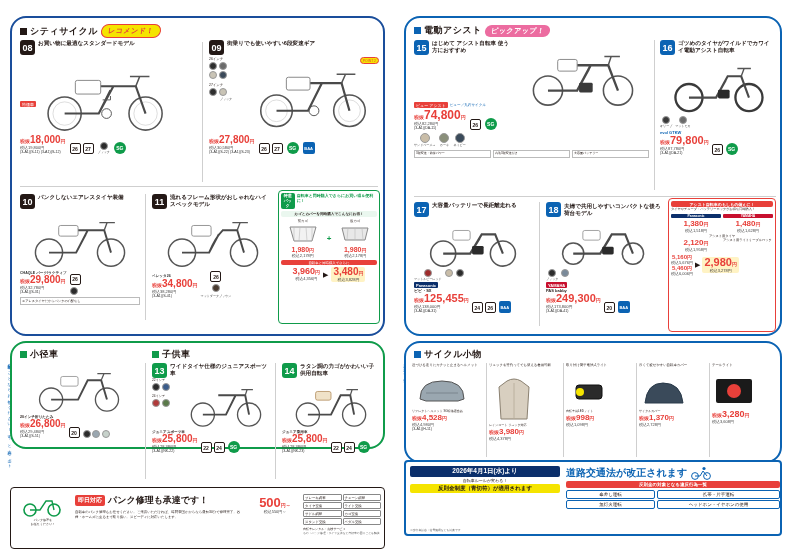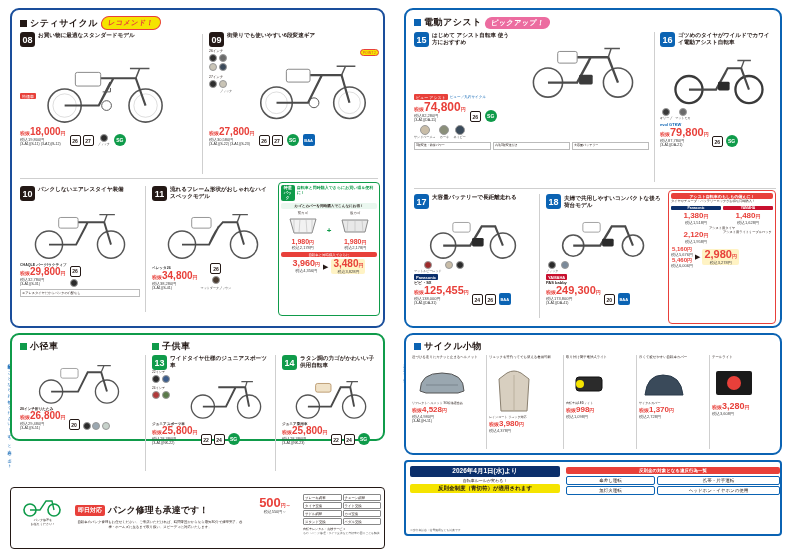--- a/index.html
+++ b/index.html
@@ -12,22 +12,23 @@
     color:#231815;
     overflow:hidden;
     position:relative;
   }
   .page { position:absolute; inset:0; }
 
   
   .panel {
     position:absolute;
     border:2px solid #1a4e9b;
-    border-radius:9px;
+    border-radius:16px;
     background:#ffffff;
+    margin-top:8px;
   }
   .panel.green { border-color:#0f9b4a; }
   .panel.blue  { border-color:#0b63b3; }
 
   .secthead {
     display:flex; align-items:center; gap:3px;
     font-weight:bold; font-size:9px; letter-spacing:0.5px;
   }
   .secthead .sq { width:7px; height:7px; background:#231815; }
   .secthead.green .sq { background:#0f9b4a; }
@@ -737,21 +738,21 @@
   <div style="position:absolute;left:10px;top:487px;width:375px;height:62px;border:1.5px solid #231815;border-radius:4px;background:#fff;">
     <div style="position:absolute;left:4px;top:6px;width:56px;text-align:center;">
       <svg width="46" height="24" viewBox="0 0 46 24">
         <circle cx="10" cy="16" r="6" stroke="#0f9b4a" stroke-width="1.6" fill="none"></circle>
         <circle cx="34" cy="16" r="6" stroke="#0f9b4a" stroke-width="1.6" fill="none"></circle>
         <path d="M10 16 L20 16 L26 7 L32 7 L34 16" stroke="#0f9b4a" stroke-width="1.4" fill="none"></path>
       </svg>
       <div style="font-size:3px;line-height:1.2;white-space:pre-line;">パンク修理を
 お任せください！</div>
     </div>
-    <div style="position:absolute;left:64px;top:16px;width:170px;text-align:center;">
+    <div style="position:absolute;left:64px;top:6px;width:170px;">
       <div style="display:flex;gap:3px;align-items:center;">
         <div style="background:#e8403a;color:#fff;font-size:6px;font-weight:bold;padding:1px 3px;border-radius:2px;">即日対応</div>
         <div style="font-size:9px;font-weight:bold;">パンク修理も承達です！</div>
       </div>
       <div style="font-size:3.4px;line-height:1.35;margin-top:3px;">自転車のパンク修理もお任せください。ご来店いただければ、時間帯国かからなら最短30分で修理完了。各種・ホームズに至るまで取り扱い。スピーディに対応いたします。</div>
     </div>
     <div style="position:absolute;left:240px;top:8px;width:48px;text-align:center;">
       <div class="price" style="font-size:13px;"><span>500</span><span class="yen">円～</span></div>
       <div class="taxline">税込550円～</div>
     </div>
@@ -771,20 +772,29 @@
     </div>
   </div>
 
   <div style="position:absolute;left:404px;top:460px;width:378px;height:76px;border:2px solid #0b63b3;border-radius:4px;background:#fff;">
     <div style="position:absolute;left:4px;top:4px;width:150px;">
       <div style="background:#0b2f6b;color:#fff;font-size:6.5px;font-weight:bold;text-align:center;border-radius:2px;padding:1px;">2026年4月1日(水)より</div>
       <div style="font-size:4px;text-align:center;margin-top:1px;">自転車ルールが変わる！</div>
       <div style="background:#f5e400;color:#231815;font-size:5.5px;font-weight:bold;text-align:center;margin-top:1px;border-radius:2px;padding:1px;line-height:1.25;">反則金制度（青切符）が適用されます</div>
     </div>
     <div style="position:absolute;left:160px;top:4px;width:214px;">
+      <div style="display:flex;align-items:center;gap:3px;">
+        <div style="font-size:10px;font-weight:bold;color:#0b63b3;">道路交通法が改正されます</div>
+        <svg width="22" height="14" viewBox="0 0 22 14">
+          <circle cx="5" cy="10" r="3.4" stroke="#0b63b3" stroke-width="1" fill="none"></circle>
+          <circle cx="17" cy="10" r="3.4" stroke="#0b63b3" stroke-width="1" fill="none"></circle>
+          <path d="M5 10 L10 10 L13 5 L17 10" stroke="#0b63b3" stroke-width="1" fill="none"></path>
+          <circle cx="14" cy="2.5" r="1.6" fill="#0b63b3"></circle>
+        </svg>
+      </div>
       <div style="background:#e8403a;color:#fff;font-size:4.5px;font-weight:bold;text-align:center;border-radius:2px;padding:1px;margin-top:1px;">反則金の対象となる違反行為一覧</div>
       <div style="display:flex;gap:2px;margin-top:2px;">
         <div style="flex:1;border:0.8px solid #0b63b3;border-radius:2px;font-size:4.5px;text-align:center;padding:1px;">傘差し運転</div>
         <div style="flex:1.4;border:0.8px solid #0b63b3;border-radius:2px;font-size:4.5px;text-align:center;padding:1px;">携帯・片手運転</div>
       </div>
       <div style="display:flex;gap:2px;margin-top:1px;">
         <div style="flex:1;border:0.8px solid #0b63b3;border-radius:2px;font-size:4.5px;text-align:center;padding:1px;">無灯火運転</div>
         <div style="flex:1.4;border:0.8px solid #0b63b3;border-radius:2px;font-size:4.5px;text-align:center;padding:1px;">ヘッドホン・イヤホンの使用</div>
       </div>
     </div>

